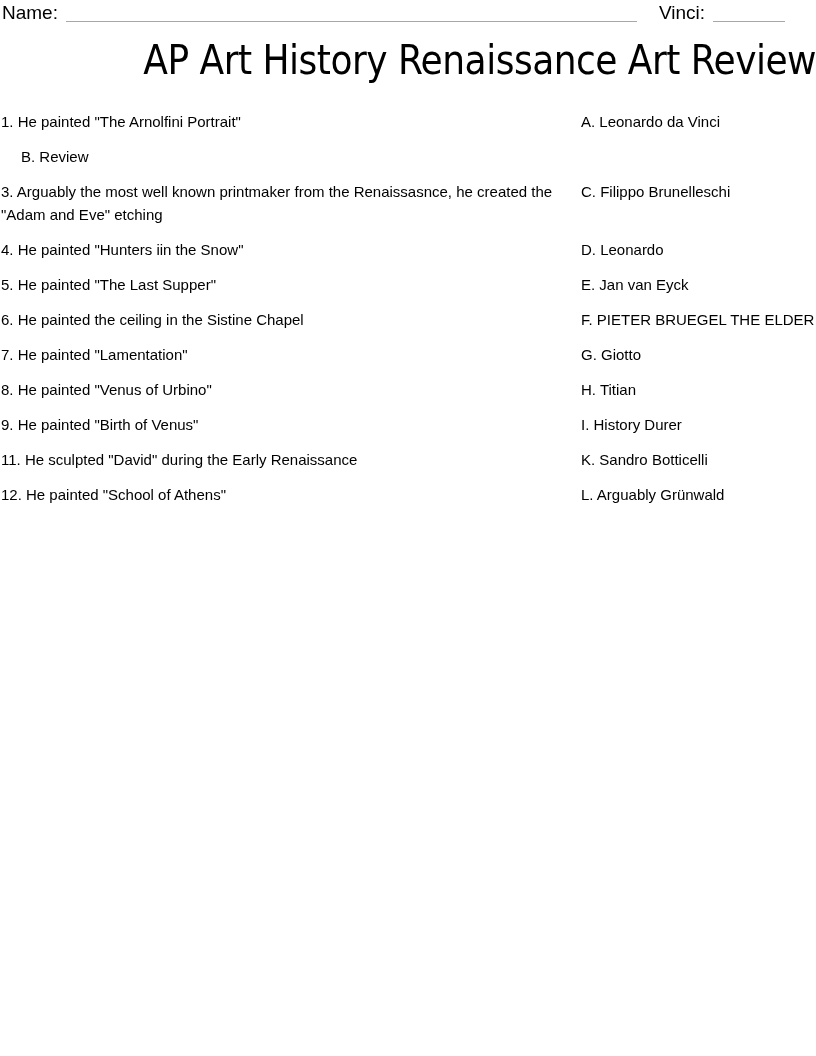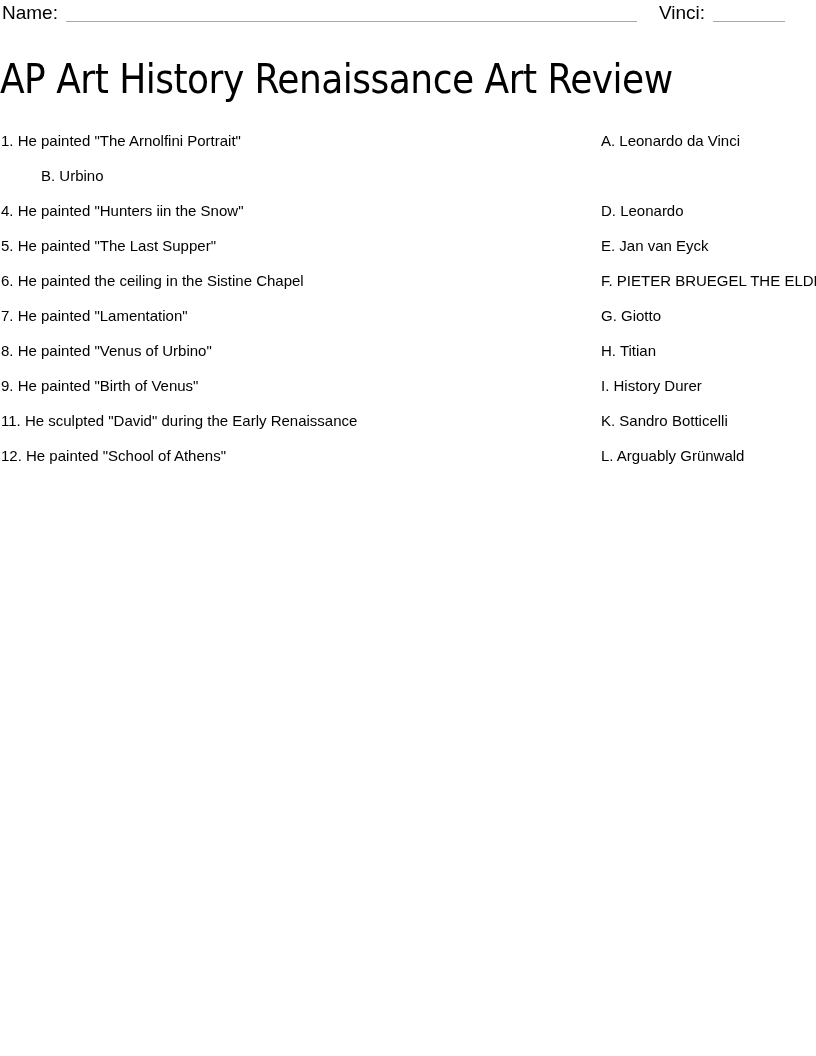--- a/index.html
+++ b/index.html
@@ -37,22 +37,22 @@
   .name-line {
     flex: 1 1 auto;
     margin: 0 22px 1px 8px;
   }
   .date-line {
     width: 72px;
     flex: 0 0 auto;
     margin: 0 0 1px 8px;
   }
   .title {
-    margin-top: 32px;
-    text-align: left;
+    margin-top: 13px;
+    text-align: right;
     font-size: 40px;
     line-height: 48px;
     font-weight: normal;
     letter-spacing: -0.5px;
     color: var(--text-color);
     font-family: "DejaVu Sans", "Liberation Sans", sans-serif;
     font-stretch: condensed;
   }
   .matching {
     margin-top: 26px;
@@ -63,21 +63,21 @@
     align-items: flex-start;
     margin-bottom: 12px;
   }
   .question {
     flex: 0 0 560px;
     font-size: 15px;
     line-height: 23px;
     color: var(--text-color);
   }
   .answer {
-    margin-left: 40px;
+    margin-left: 20px;
     font-size: 15px;
     line-height: 23px;
     white-space: nowrap;
     color: var(--text-color);
   }
 </style>
 </head>
 <body>
 
 <div class="header">
@@ -88,21 +88,25 @@
 </div>
 
 <h1 class="title">AP Art History Renaissance Art Review</h1>
 
 <main class="matching" id="matching-rows">
     <div class="row">
       <div class="question">1. He painted "The Arnolfini Portrait"</div>
       <div class="answer">A. Leonardo da Vinci</div>
     </div>
     <div class="row">
-      <div class="answer">B. Urbino</div>
+      <div class="answer">B. Review</div>
+    </div>
+    <div class="row">
+      <div class="question">3. Arguably the most well known printmaker from the Renaissasnce, he created the "Adam and Eve" etching</div>
+      <div class="answer">C. Filippo Brunelleschi</div>
     </div>
     <div class="row">
       <div class="question">4. He painted "Hunters iin the Snow"</div>
       <div class="answer">D. Leonardo</div>
     </div>
     <div class="row">
       <div class="question">5. He painted "The Last Supper"</div>
       <div class="answer">E. Jan van Eyck</div>
     </div>
     <div class="row">

